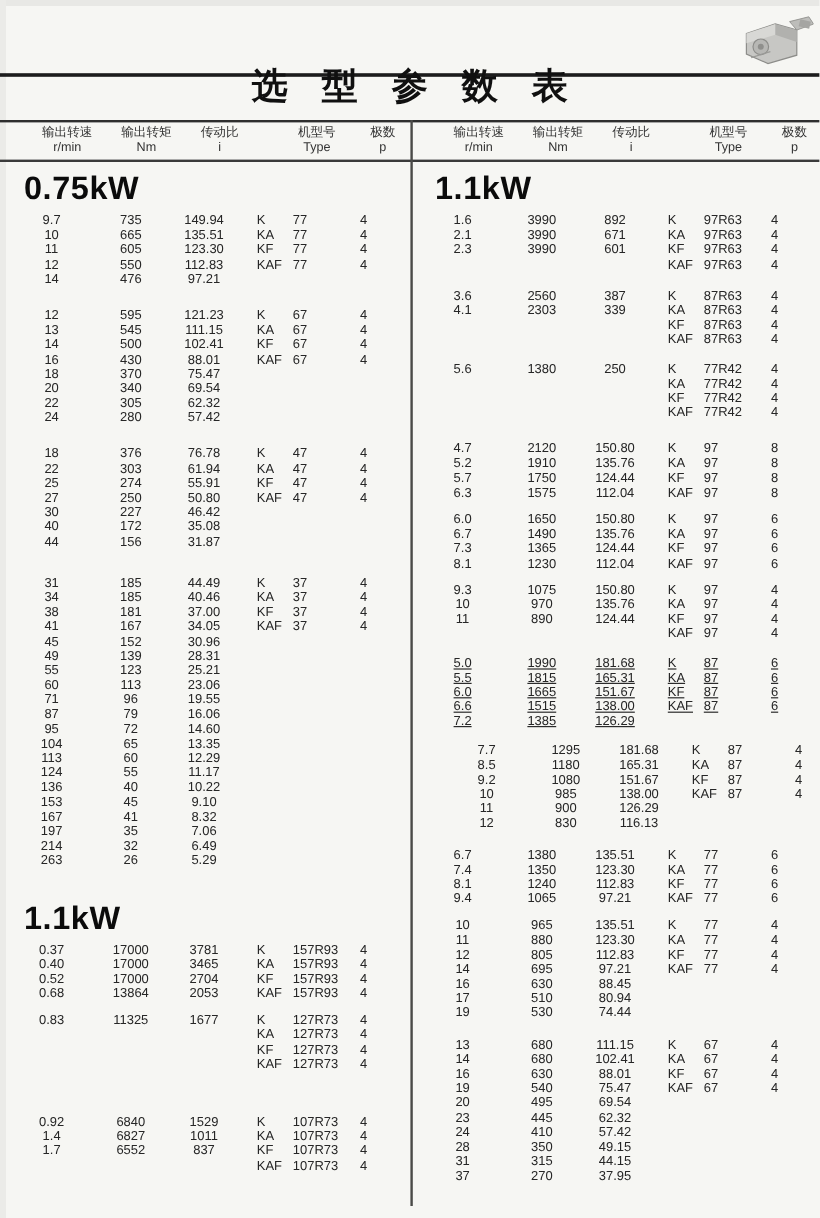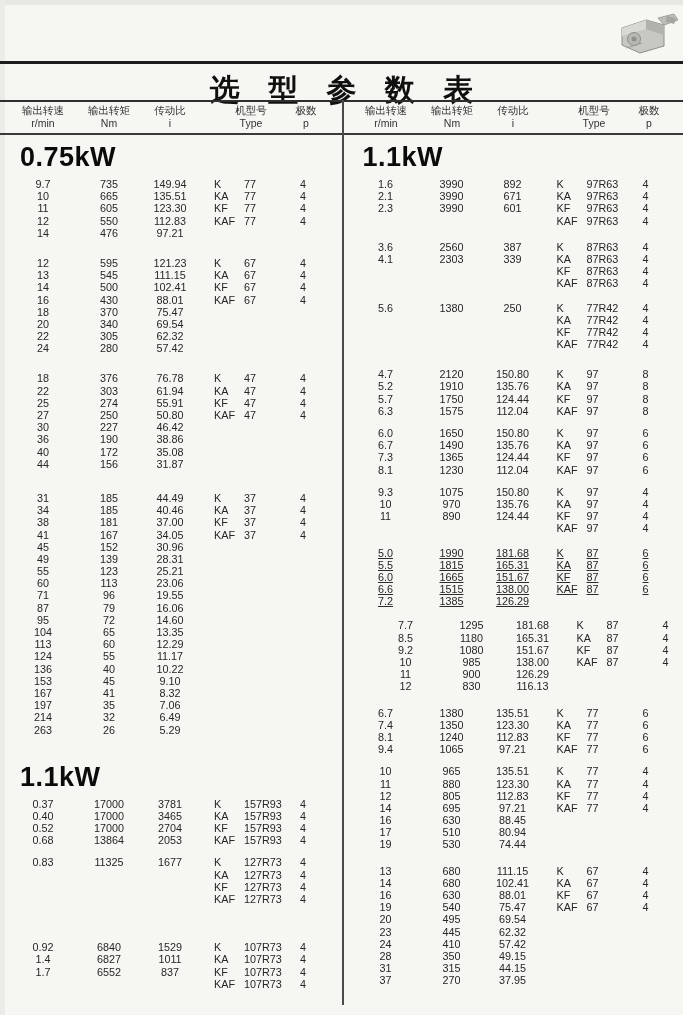--- a/index.html
+++ b/index.html
@@ -14,26 +14,26 @@
 
   .photo{position:absolute;left:612px;top:8px;width:66px;height:52px;}
 
   .rule{position:absolute;left:0;width:683px;background:#1c1c1c;}
   .rule-top{top:61px;height:3px;}
   .rule-under-title{top:100px;height:2px;background:#2e2e2e;}
   .rule-under-header{top:133px;height:2px;background:#3a3a3a;}
   .vdivider{position:absolute;left:342px;top:100px;width:2px;height:905px;background:#4a4a48;}
 
   .title{
-    position:absolute;top:72px;left:0;width:683px;text-align:center;
+    position:absolute;top:55px;left:0;width:683px;text-align:center;
     font-size:30px;line-height:36px;font-weight:bold;color:#101010;
     letter-spacing:10px;text-indent:10px;white-space:nowrap;
   }
 
-  .header-row{position:absolute;top:104px;left:0;width:584px;height:28px;text-decoration:underline;}
+  .header-row{position:absolute;top:104px;left:13px;width:584px;height:28px;text-decoration:underline;}
   .header-half{position:absolute;top:0;width:341px;height:28px;}
   .header-half.left{left:0;}
   .header-half.right{left:343px;}
   .hcell{position:absolute;top:0;text-align:center;font-size:10.5px;line-height:13px;color:#333;}
   .h-speed{left:20px;width:46px;}
   .h-torque{left:84px;width:50px;}
   .h-ratio{left:142px;width:56px;}
   .h-type{left:212px;width:78px;}
   .h-poles{left:290px;width:32px;}
 
@@ -147,21 +147,20 @@
         <div class="row"><span class="c speed">20</span><span class="c torque">340</span><span class="c ratio">69.54</span><span class="c tprefix"></span><span class="c tsize"></span><span class="c poles"></span></div>
         <div class="row"><span class="c speed">22</span><span class="c torque">305</span><span class="c ratio">62.32</span><span class="c tprefix"></span><span class="c tsize"></span><span class="c poles"></span></div>
         <div class="row"><span class="c speed">24</span><span class="c torque">280</span><span class="c ratio">57.42</span><span class="c tprefix"></span><span class="c tsize"></span><span class="c poles"></span></div>
       </div>
       <div class="group" style="margin-top: 18px;">
         <div class="row"><span class="c speed">18</span><span class="c torque">376</span><span class="c ratio">76.78</span><span class="c tprefix">K</span><span class="c tsize">47</span><span class="c poles">4</span></div>
         <div class="row"><span class="c speed">22</span><span class="c torque">303</span><span class="c ratio">61.94</span><span class="c tprefix">KA</span><span class="c tsize">47</span><span class="c poles">4</span></div>
         <div class="row"><span class="c speed">25</span><span class="c torque">274</span><span class="c ratio">55.91</span><span class="c tprefix">KF</span><span class="c tsize">47</span><span class="c poles">4</span></div>
         <div class="row"><span class="c speed">27</span><span class="c torque">250</span><span class="c ratio">50.80</span><span class="c tprefix">KAF</span><span class="c tsize">47</span><span class="c poles">4</span></div>
         <div class="row"><span class="c speed">30</span><span class="c torque">227</span><span class="c ratio">46.42</span><span class="c tprefix"></span><span class="c tsize"></span><span class="c poles"></span></div>
-        <div class="row"><span class="c speed">36</span><span class="c torque">190</span><span class="c ratio">38.86</span><span class="c tprefix"></span><span class="c tsize"></span><span class="c poles"></span></div>
         <div class="row"><span class="c speed">40</span><span class="c torque">172</span><span class="c ratio">35.08</span><span class="c tprefix"></span><span class="c tsize"></span><span class="c poles"></span></div>
         <div class="row"><span class="c speed">44</span><span class="c torque">156</span><span class="c ratio">31.87</span><span class="c tprefix"></span><span class="c tsize"></span><span class="c poles"></span></div>
       </div>
       <div class="group" style="margin-top: 22px;">
         <div class="row"><span class="c speed">31</span><span class="c torque">185</span><span class="c ratio">44.49</span><span class="c tprefix">K</span><span class="c tsize">37</span><span class="c poles">4</span></div>
         <div class="row"><span class="c speed">34</span><span class="c torque">185</span><span class="c ratio">40.46</span><span class="c tprefix">KA</span><span class="c tsize">37</span><span class="c poles">4</span></div>
         <div class="row"><span class="c speed">38</span><span class="c torque">181</span><span class="c ratio">37.00</span><span class="c tprefix">KF</span><span class="c tsize">37</span><span class="c poles">4</span></div>
         <div class="row"><span class="c speed">41</span><span class="c torque">167</span><span class="c ratio">34.05</span><span class="c tprefix">KAF</span><span class="c tsize">37</span><span class="c poles">4</span></div>
         <div class="row"><span class="c speed">45</span><span class="c torque">152</span><span class="c ratio">30.96</span><span class="c tprefix"></span><span class="c tsize"></span><span class="c poles"></span></div>
         <div class="row"><span class="c speed">49</span><span class="c torque">139</span><span class="c ratio">28.31</span><span class="c tprefix"></span><span class="c tsize"></span><span class="c poles"></span></div>

